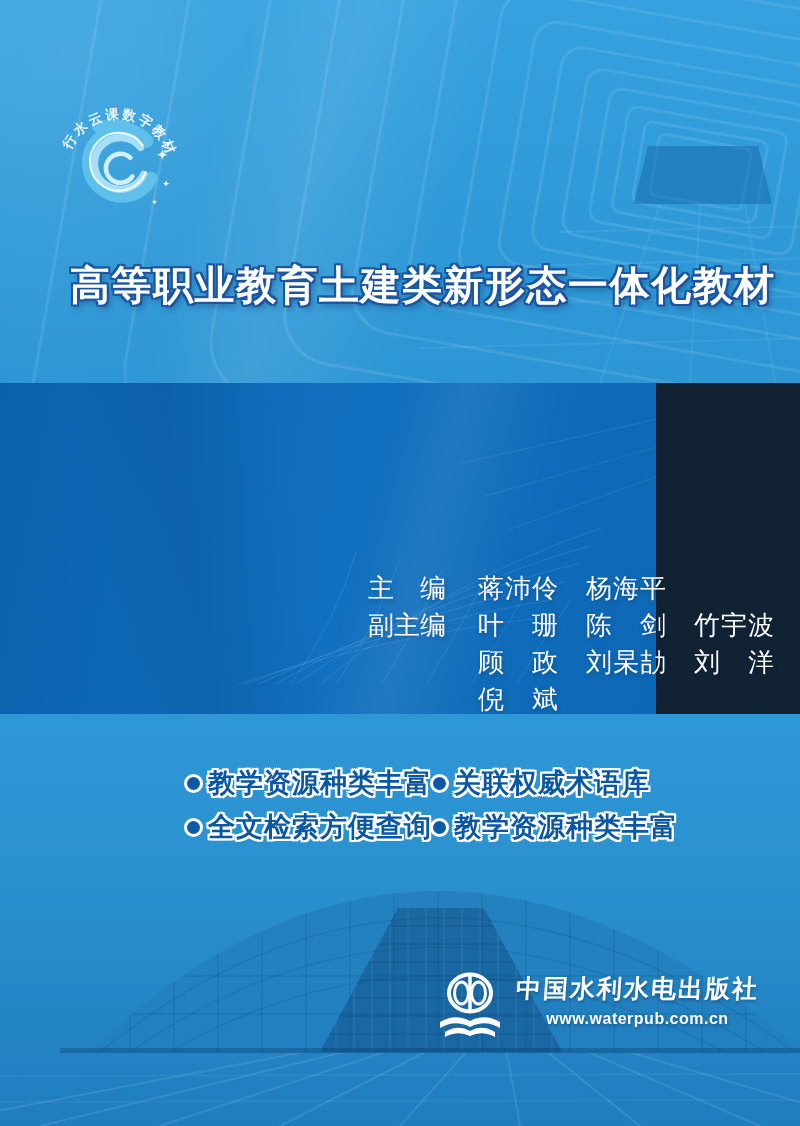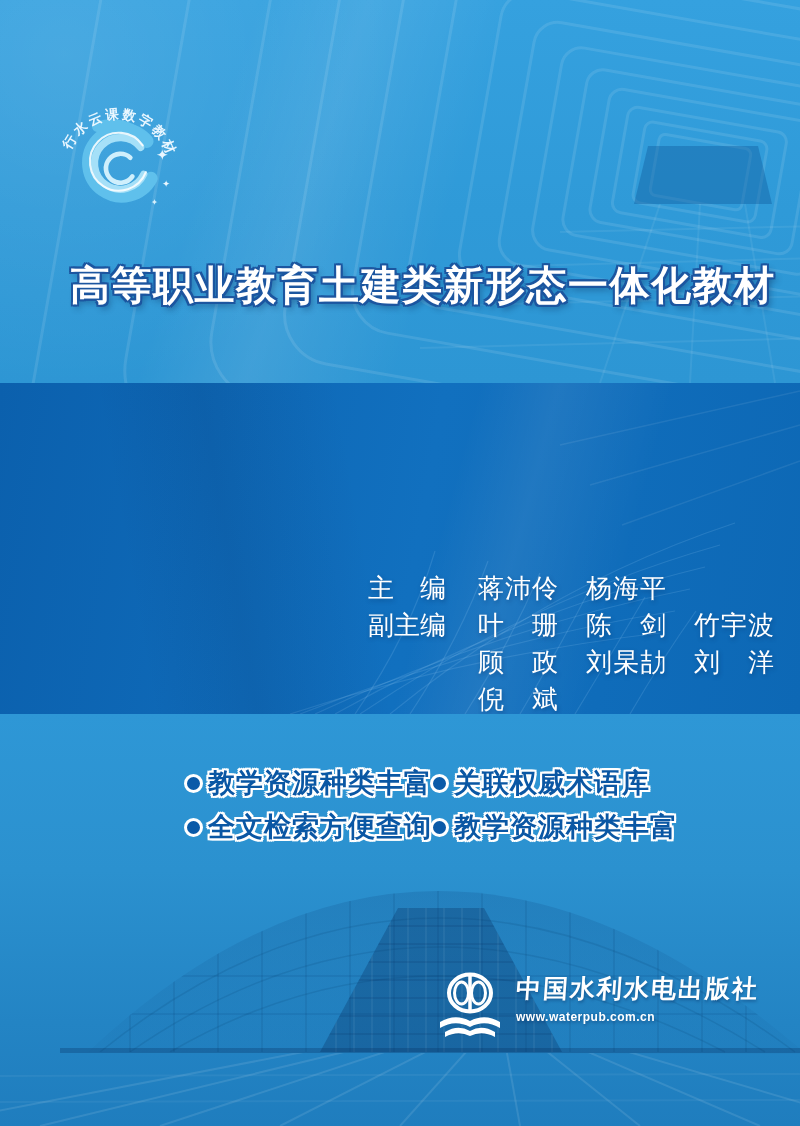--- a/index.html
+++ b/index.html
@@ -7,22 +7,22 @@
     position:relative;width:800px;height:1126px;overflow:hidden;
     font-family:"Liberation Sans","DejaVu Sans",sans-serif;
     -webkit-font-smoothing:antialiased;
   }
   
   .sec-top{position:absolute;left:0;top:0;width:800px;height:383px;
     background:linear-gradient(180deg,#35a1df 0%,#2f9ad8 55%,#2d96d4 100%);}
   .sec-top .sweep{position:absolute;inset:0;
     background:linear-gradient(108deg,rgba(255,255,255,0) 28%,rgba(255,255,255,.09) 40%,rgba(255,255,255,0) 56%),
                radial-gradient(circle at 8% 14%,rgba(255,255,255,.10),rgba(255,255,255,0) 42%);}
-  .sec-mid{position:absolute;left:0;top:383px;width:800px;height:331px;
-    background:linear-gradient(100deg,#0b60ad 0%,#1170bf 52%,#0d68b5 100%);}
+  .sec-mid{position:absolute;left:0;top:383px;width:632px;height:331px;
+    background:linear-gradient(100deg,#0b60ad 0%,#1170bf 52%,#0d68b5 100%);padding-left:24px;}
   .sec-mid .streak{position:absolute;inset:0;
     background:linear-gradient(105deg,rgba(255,255,255,0) 54%,rgba(255,255,255,.07) 63%,rgba(255,255,255,0) 76%),
                linear-gradient(80deg,rgba(6,40,90,0) 18%,rgba(6,40,90,.12) 30%,rgba(6,40,90,0) 46%);}
   .sec-bot{position:absolute;left:0;top:714px;width:800px;height:412px;
     background:linear-gradient(180deg,#2e97d6 0%,#2b91cf 38%,#2384c4 75%,#1f7dbe 100%);}
   .bgsvg{position:absolute;left:0;top:0;width:100%;height:100%;display:block;}
 
   
   .badge{position:absolute;left:58px;top:104px;width:124px;height:124px;}
   .badge svg{width:100%;height:100%;display:block;}
@@ -60,22 +60,22 @@
       -2px -2px 0 #fff,2px -2px 0 #fff,-2px 2px 0 #fff,2px 2px 0 #fff;}
   .dot{width:19px;height:19px;border-radius:50%;background:#0a5aa8;border:3px solid #fff;
     box-sizing:border-box;margin-right:5px;flex:none;}
 
   
   .pub{position:absolute;left:438px;top:972px;display:flex;align-items:flex-start;}
   .pub-logo{width:64px;height:68px;margin-right:14px;flex:none;}
   .pub-name{font-family:"DejaVu Serif","Liberation Serif",serif;font-size:25px;font-weight:bold;
     color:#fff;letter-spacing:2px;white-space:nowrap;transform:skewX(-4deg);
     text-shadow:1px 2px 3px rgba(8,40,90,.4);}
-  .pub-url{font-size:12px;font-weight:bold;color:#fff;letter-spacing:.5px;margin-top:5px;
-    text-shadow:1px 2px 3px rgba(8,40,90,.4);}
+  .pub-url{font-size:16px;font-weight:bold;color:#fff;letter-spacing:.5px;margin-top:5px;
+    text-shadow:1px 2px 3px rgba(8,40,90,.4);text-align:center;}
 </style>
 </head>
 <body>
 
 <div class="cover">
 
   <div class="sec-top">
     <svg class="bgsvg" viewBox="0 0 800 383">
       <g transform="rotate(10 700 172)" fill="none" stroke="rgba(255,255,255,0.10)" stroke-width="3">
         <rect x="80" y="-238" width="1240" height="820" rx="80"></rect>

